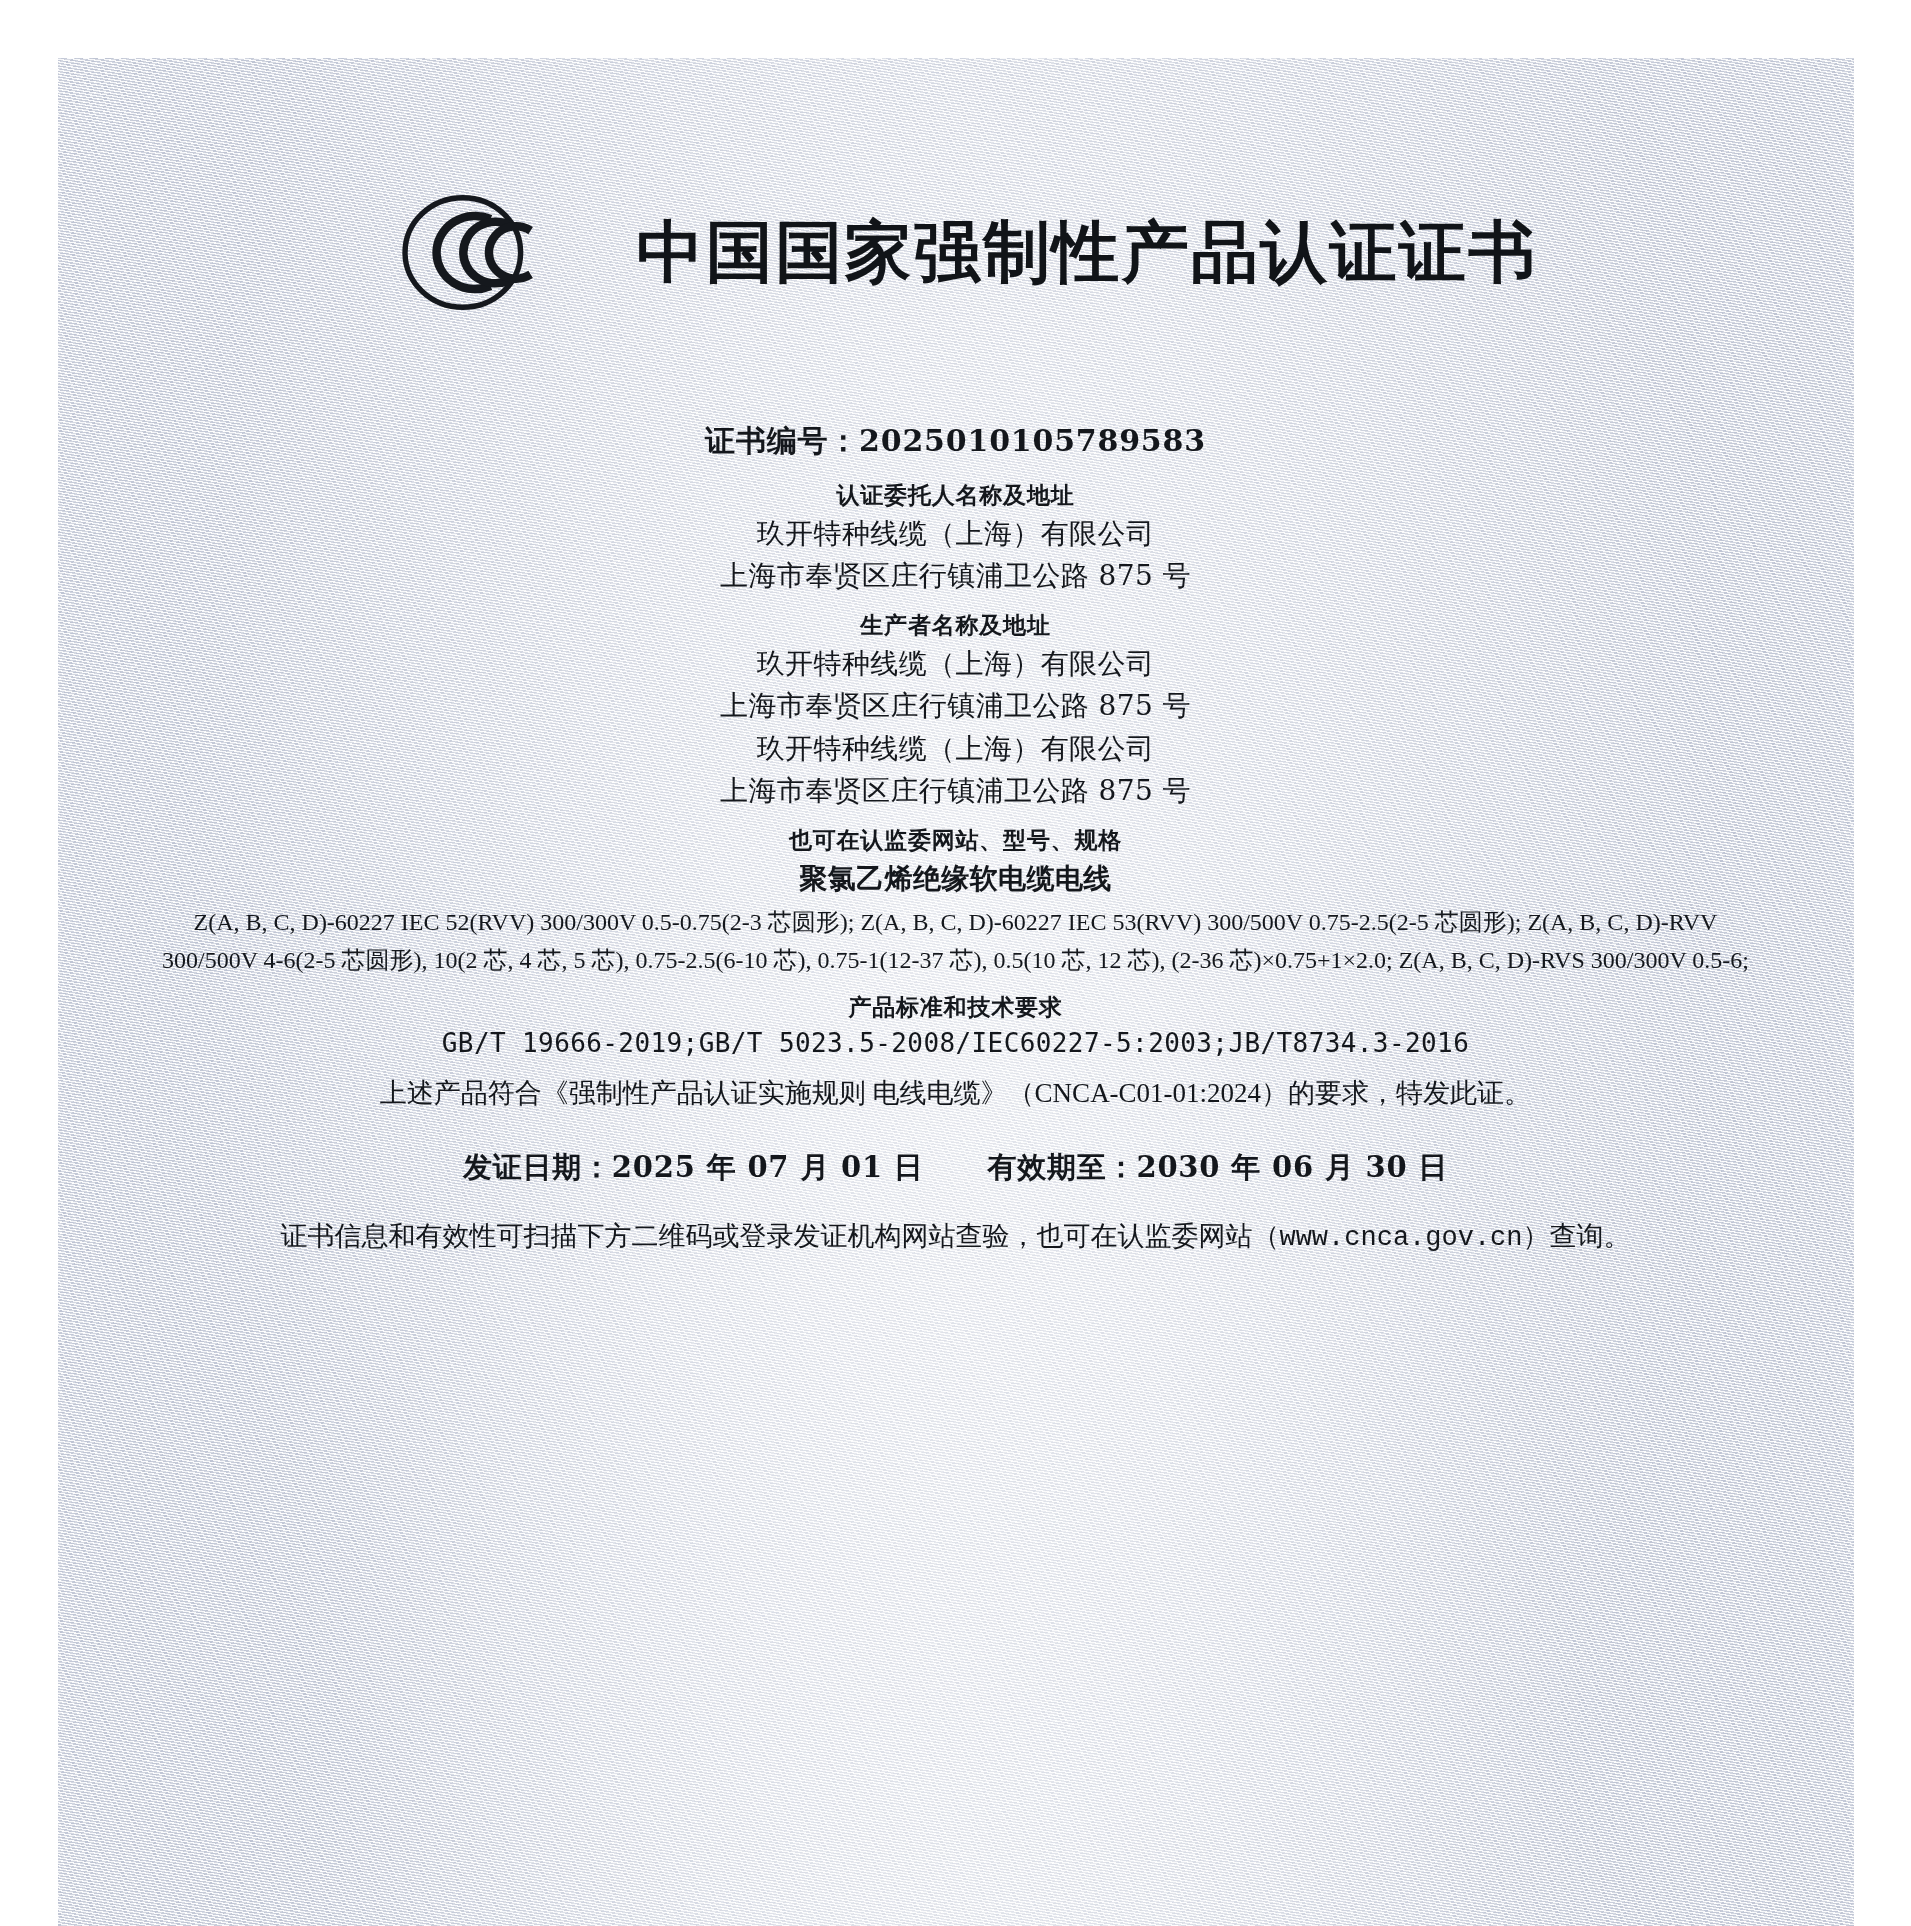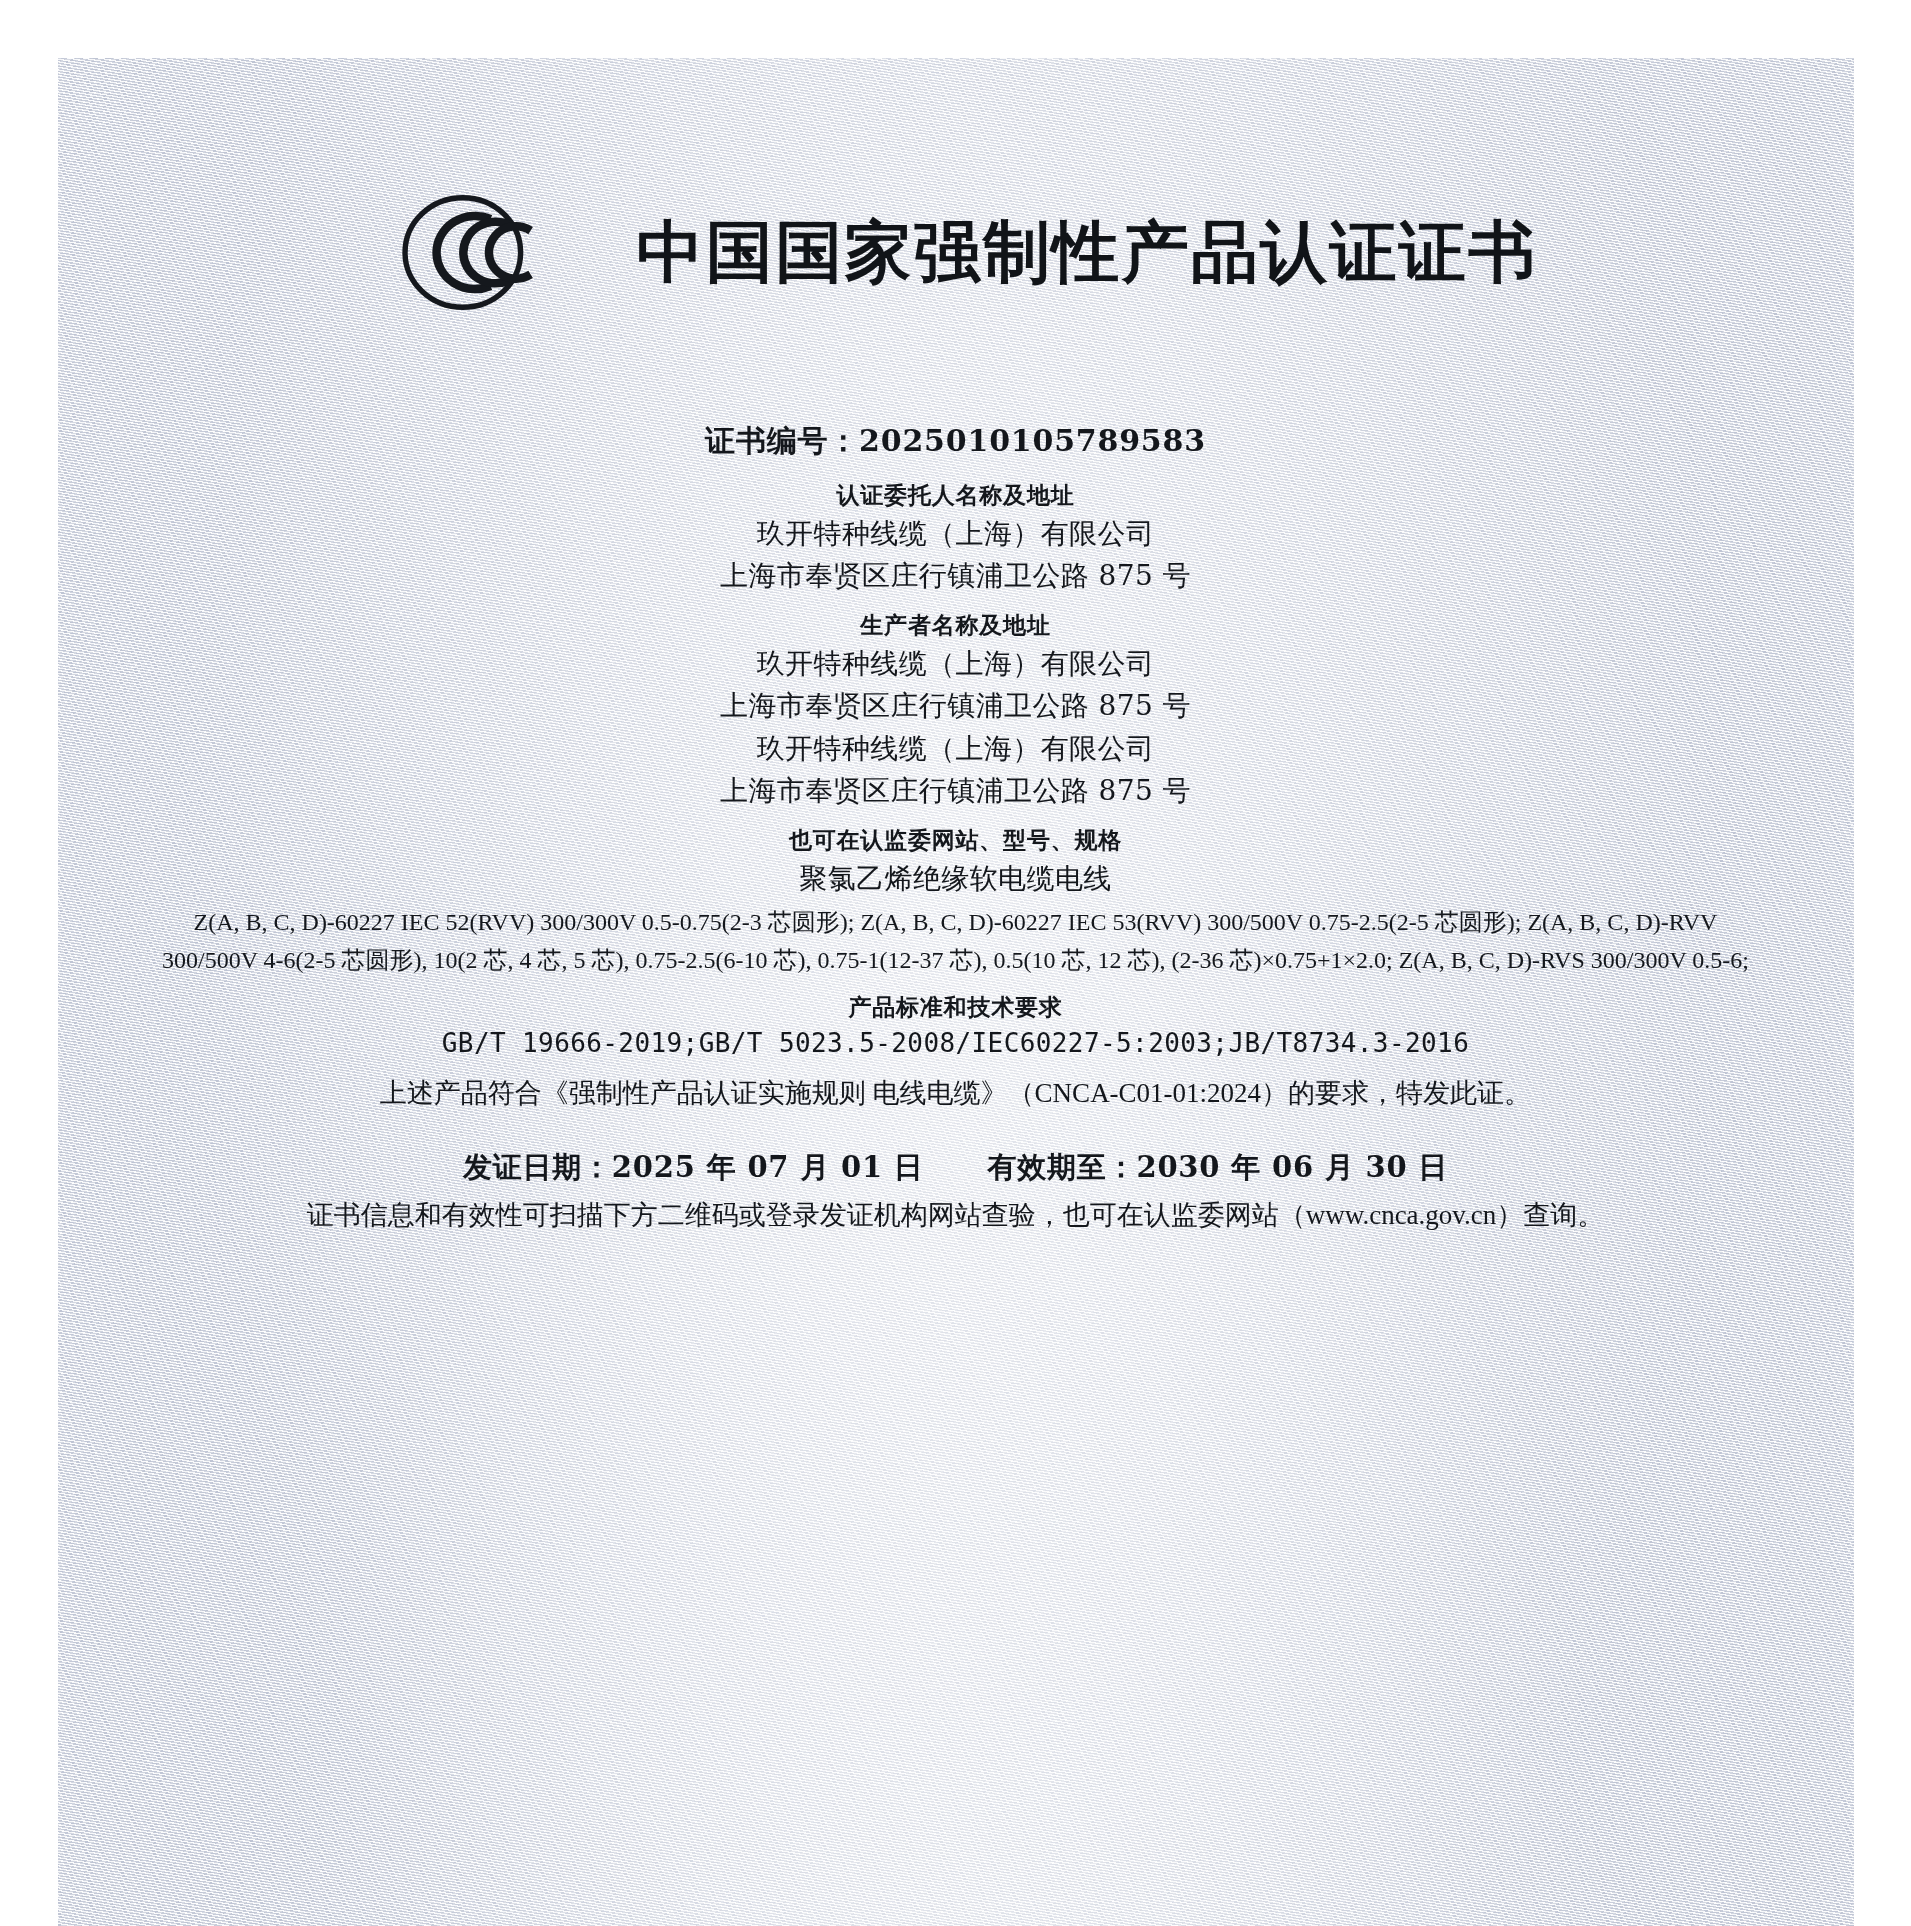--- a/index.html
+++ b/index.html
@@ -126,20 +126,21 @@
   }
   .sec-line {
     font-size: 28px;
     letter-spacing: 0.4px;
     font-family: "DejaVu Serif", "Liberation Serif", serif;
   }
   .prod-name {
     font-size: 28px;
     letter-spacing: 0.4px;
     font-family: "DejaVu Serif", "Liberation Serif", serif;
+    font-weight: bold;
   }
   .spec-text {
     font-size: 24px;
     line-height: 1.58;
     letter-spacing: 0px;
     margin-top: 3.9px;
     font-family: "Liberation Serif", "DejaVu Serif", serif;
   }
   .standard-text {
     font-size: 26px;
@@ -156,22 +157,22 @@
   .dates {
     font-size: 29px;
     font-weight: bold;
     margin-top: 33px;
     letter-spacing: 0.8px;
     font-family: "DejaVu Serif", "Liberation Serif", serif;
   }
   .verify {
     font-size: 27px;
     line-height: 1.55;
-    margin-top: 7px;
-    font-family: Liberation Serif, serif;
+    margin-top: 30px;
+    font-family: Liberation Mono, monospace;
   }
 </style>
 </head>
 <body>
 
 <div class="page">
   <div class="cert-bg"></div>
 
   <div class="content">
 

